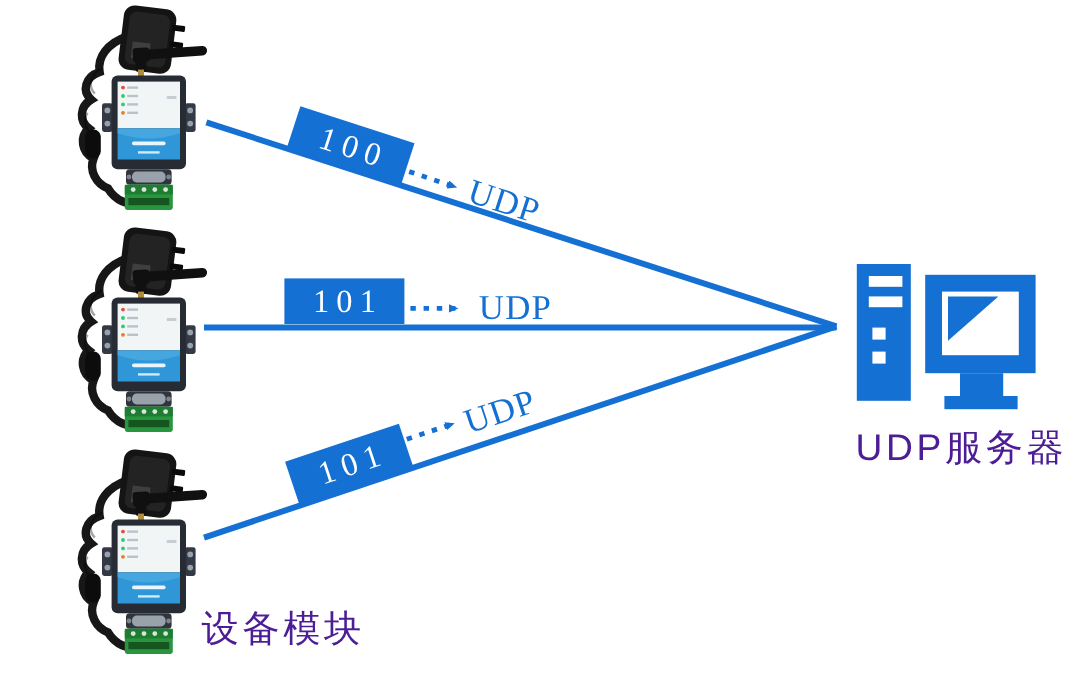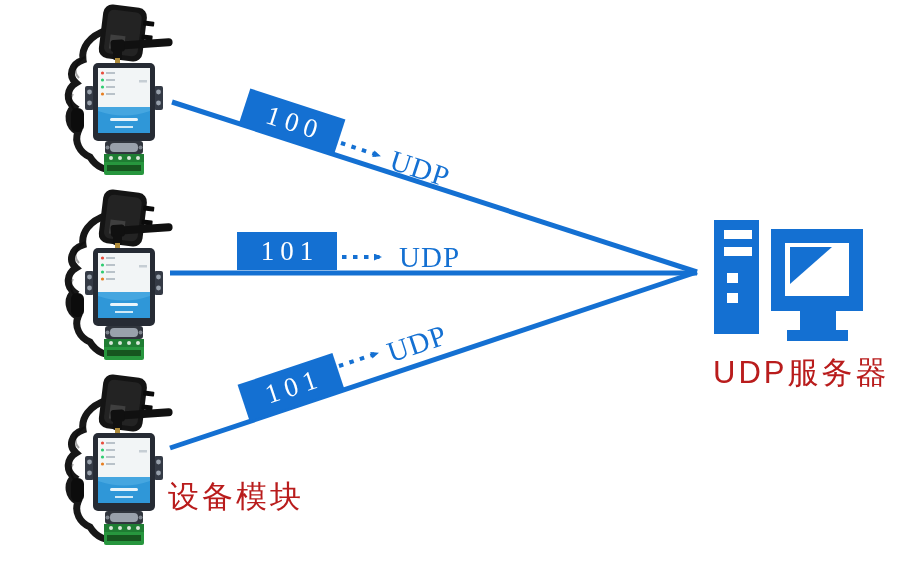--- a/index.html
+++ b/index.html
@@ -18,23 +18,23 @@
   .badge.b3{left:241px;top:368px;transform:rotate(-18.5deg);}
   .udp-label{
     position:absolute;color:#1470D2;font-family:"Liberation Serif",serif;
     font-size:29px;letter-spacing:1px;line-height:30px;height:30px;
     transform-origin:0 50%;white-space:nowrap;
   }
   .udp-label.u1{left:391px;top:144px;transform:rotate(18deg);}
   .udp-label.u2{left:399px;top:242px;}
   .udp-label.u3{left:388px;top:338px;transform:rotate(-18.5deg);}
   .caption{
-    position:absolute;color:#b91c1c;font-size:31px;letter-spacing:3px;white-space:nowrap;
+    position:absolute;color:#4c1d95;font-size:31px;letter-spacing:3px;white-space:nowrap;
   }
-  .caption.devices{left:168px;top:476px;}
+  .caption.devices{left:168px;top:503px;}
   .caption.server{left:713px;top:352px;}
 </style>
 </head>
 <body>
 
 <div class="diagram">
 
   <svg class="scene" viewBox="0 0 900 566" xmlns="http://www.w3.org/2000/svg">
     <defs>
       <marker id="arrowhead" markerWidth="9" markerHeight="8" refX="7" refY="3.5" orient="auto" markerUnits="userSpaceOnUse">

